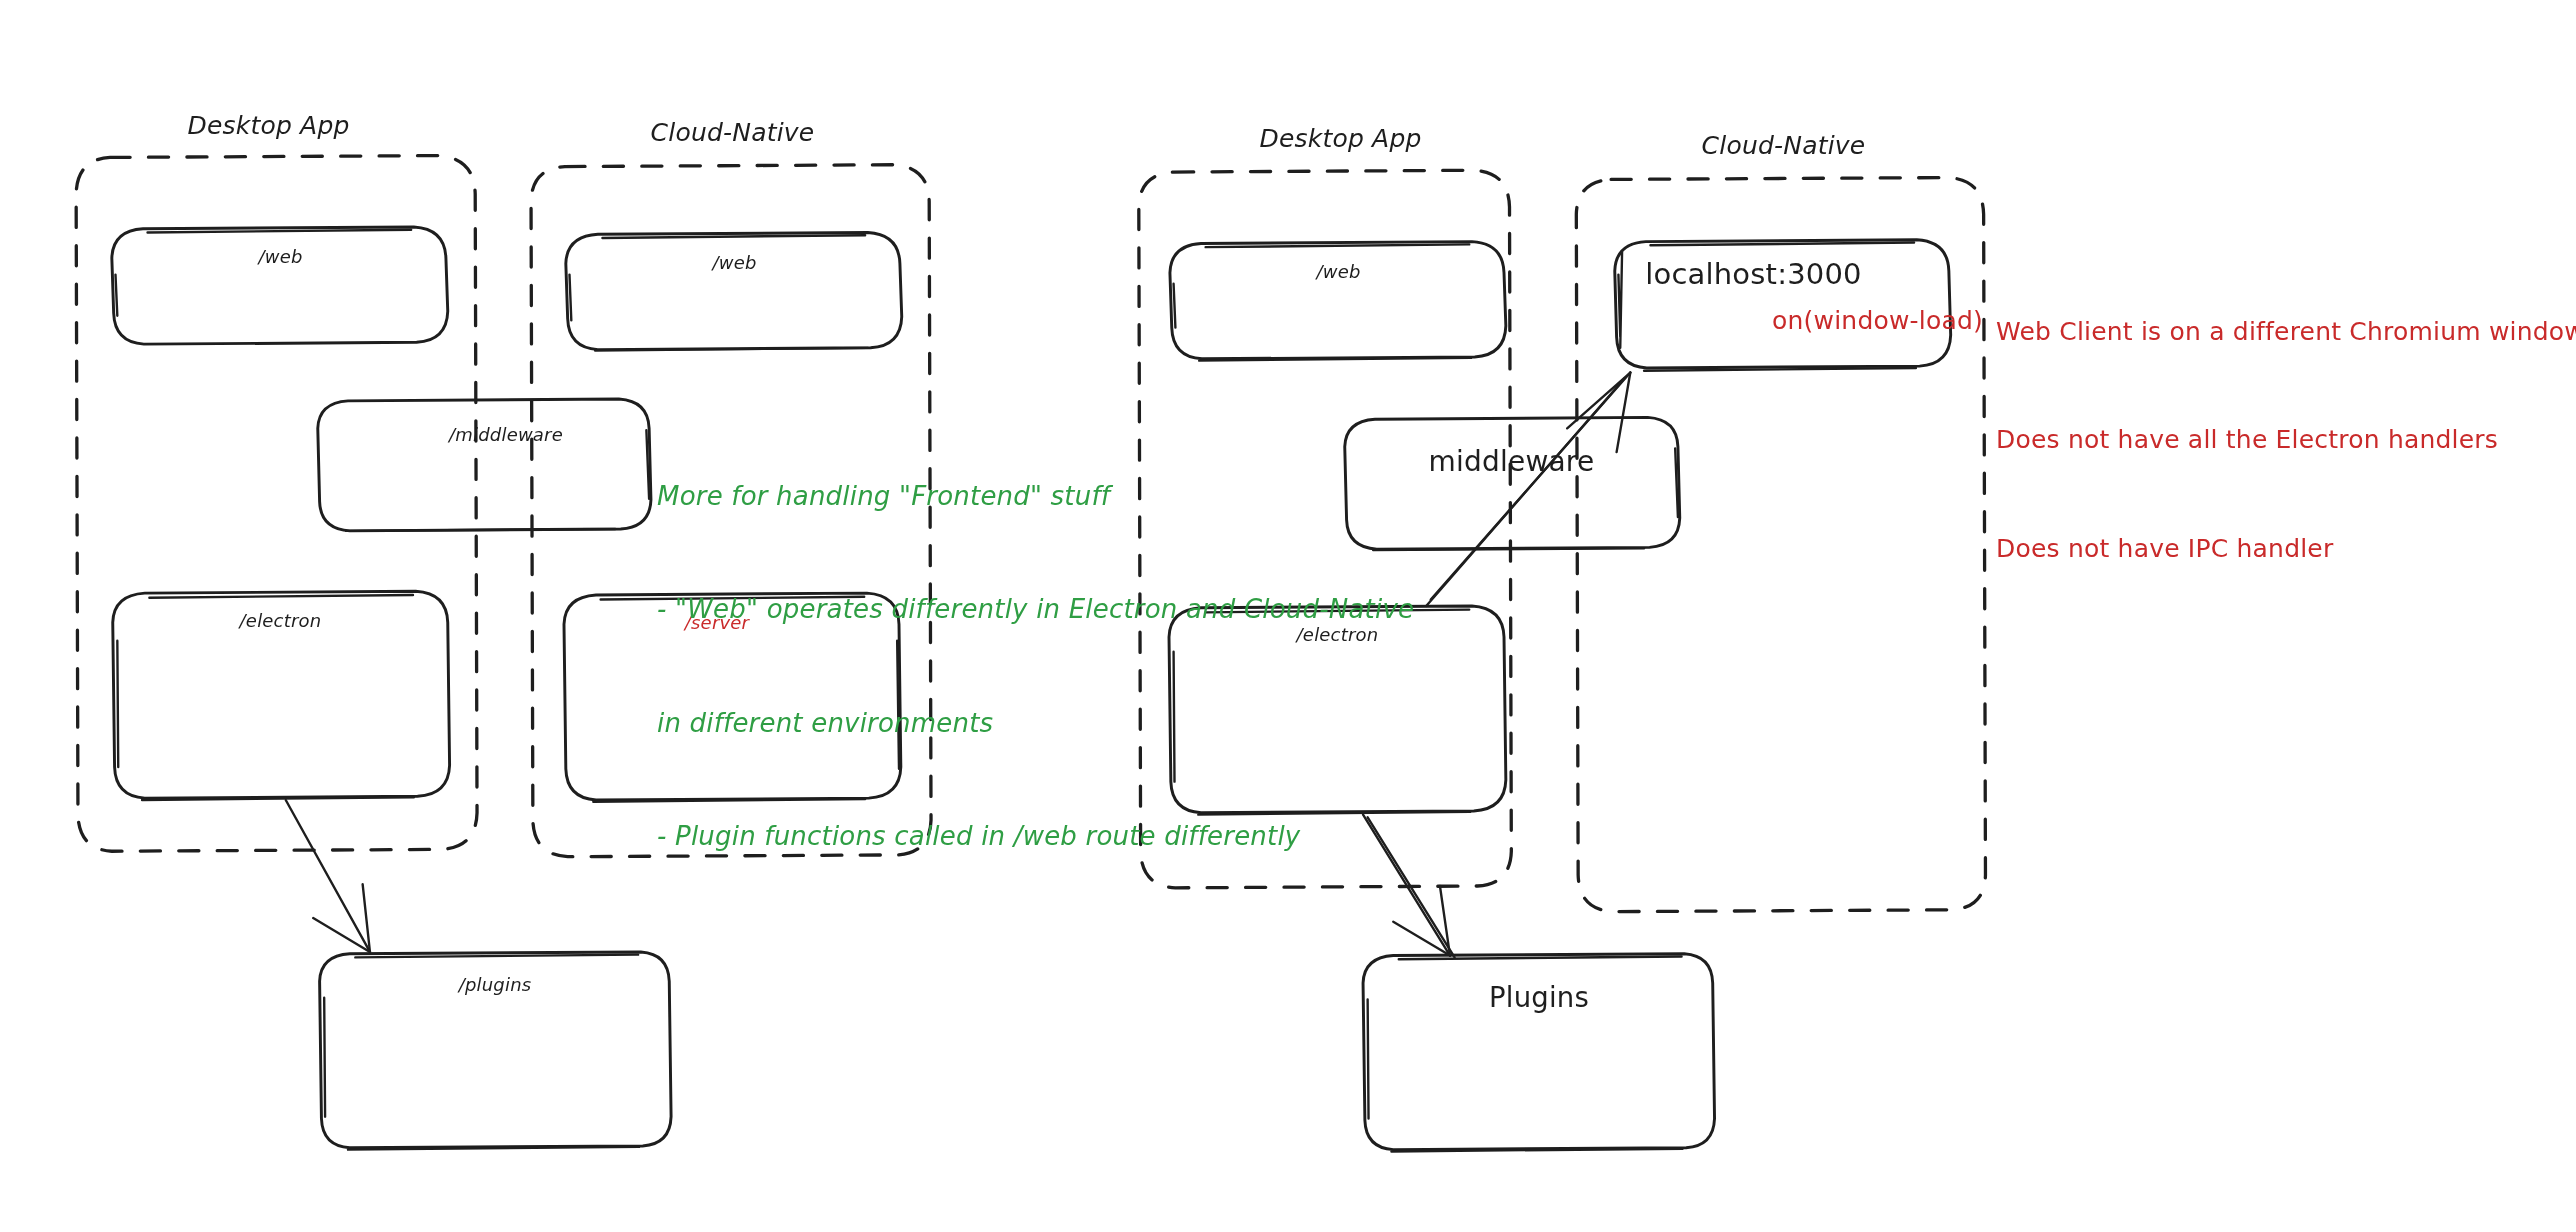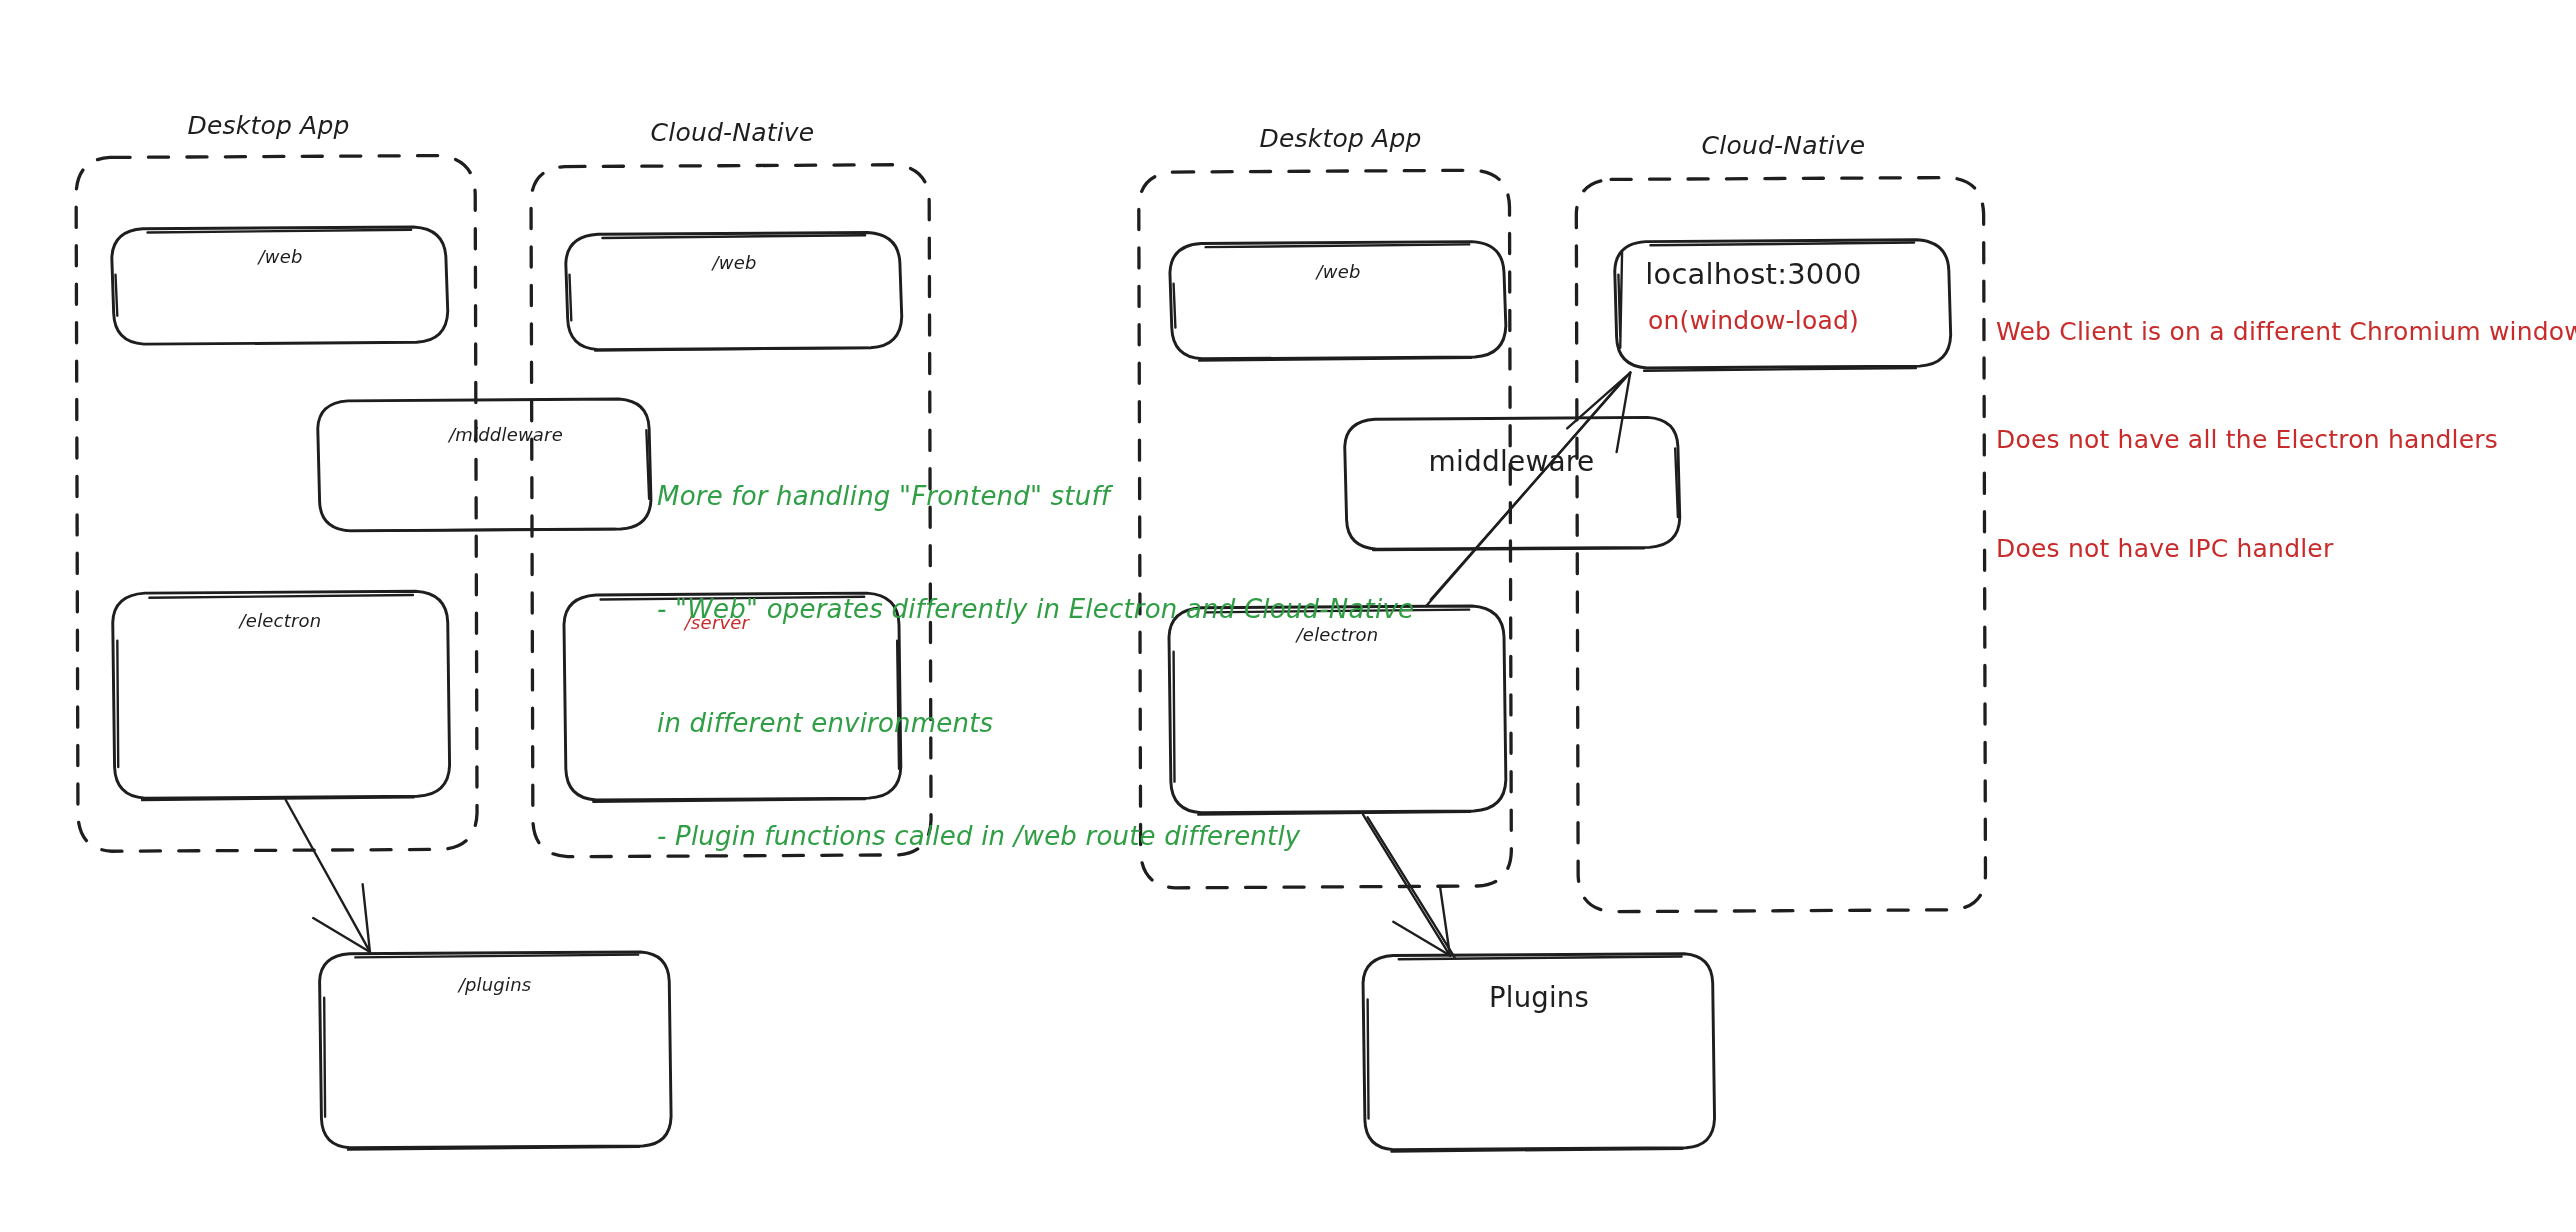--- a/index.html
+++ b/index.html
@@ -67,21 +67,21 @@
     text-align: center;
     font-style: italic;
   }
   .node-label-plain {
     font-size: 29px;
     text-align: center;
     font-style: normal;
   }
   .node-sub {
     font-size: 25px;
-    text-align: left;
+    text-align: right;
     color: #c92a2a;
     font-style: normal;
   }
   .annot-green {
     font-size: 26px;
     color: #2f9e44;
     font-style: italic;
     text-align: left;
   }
   .annot-red {

